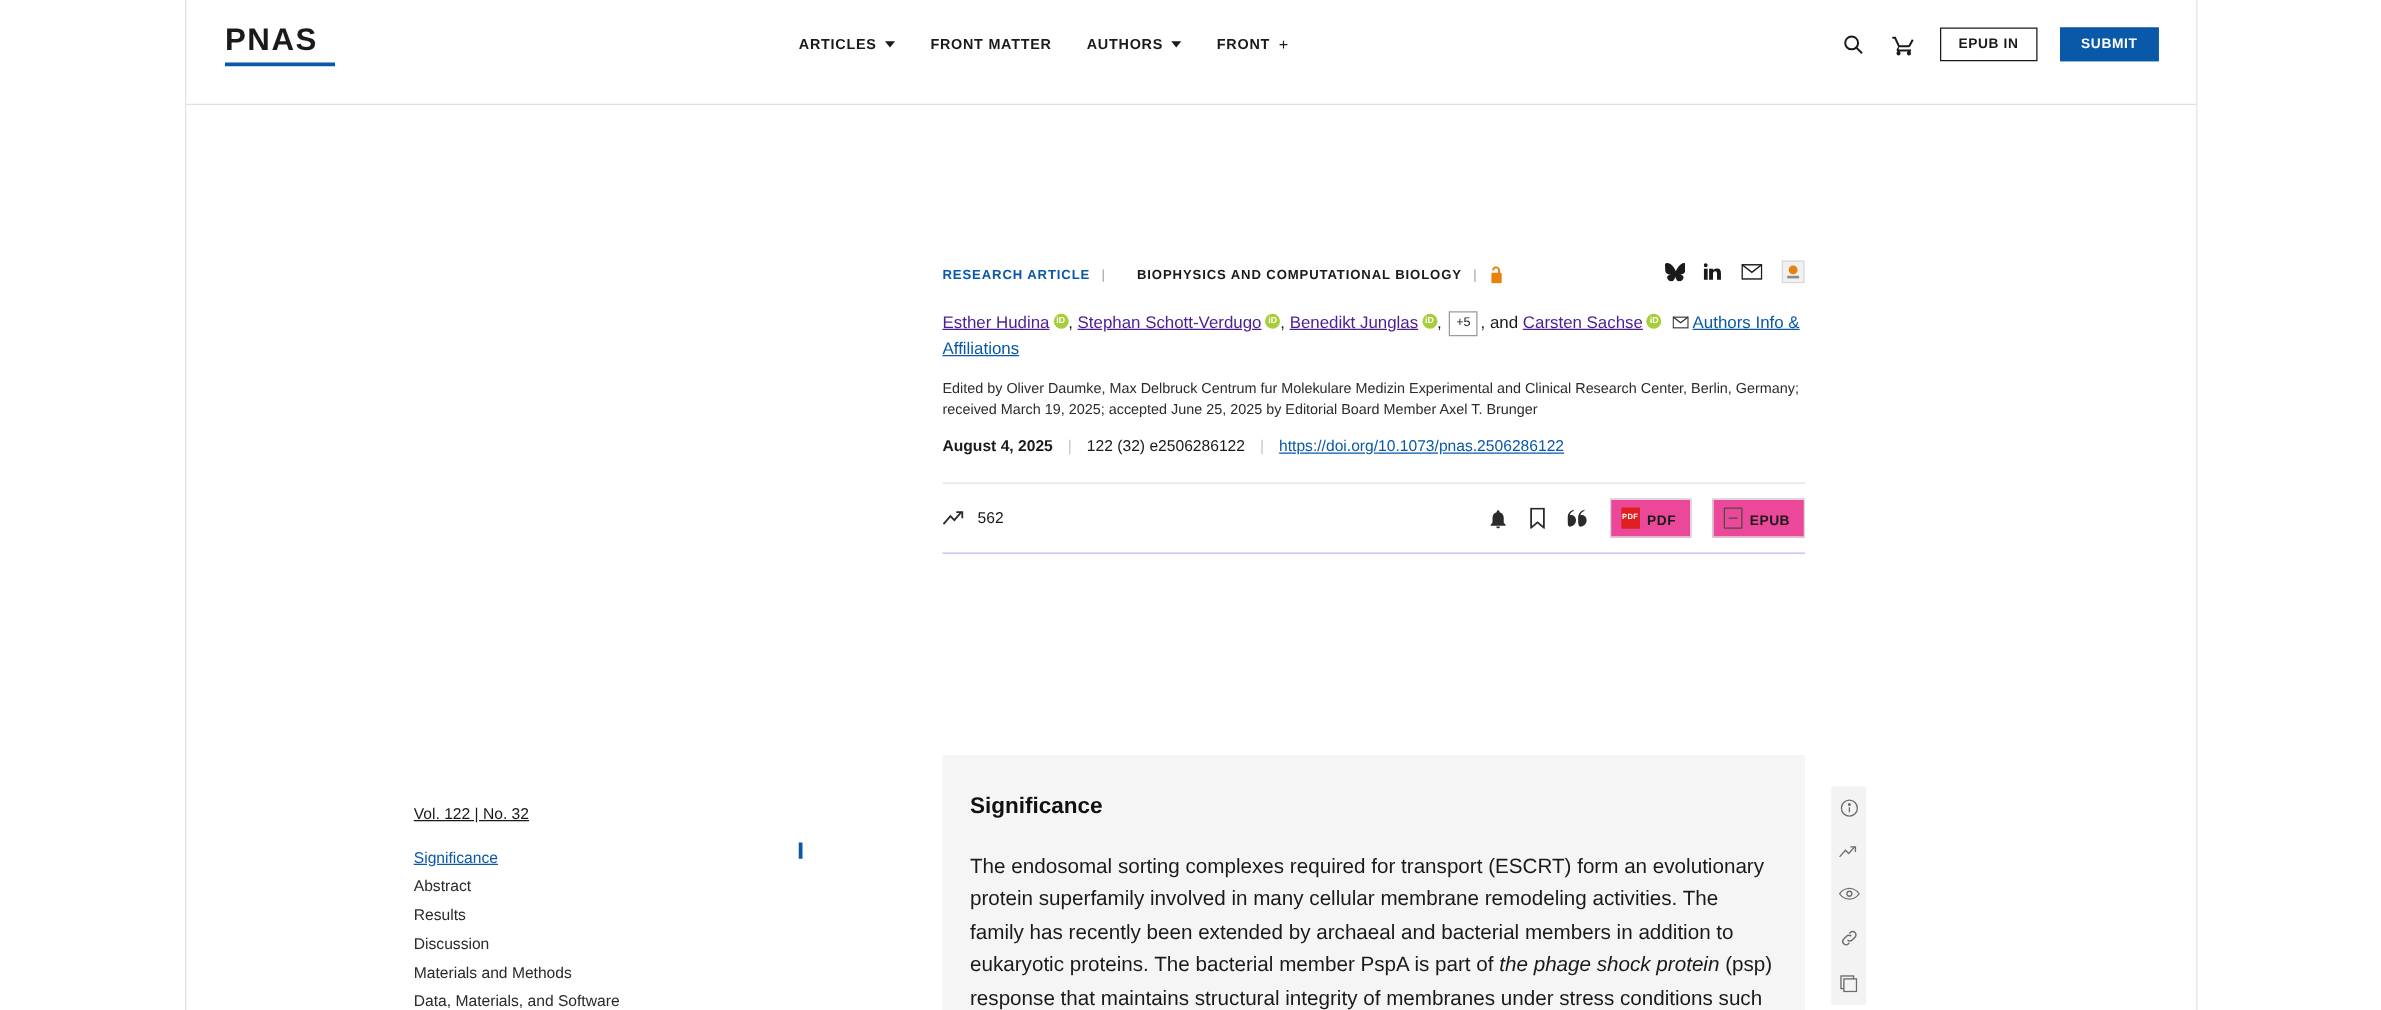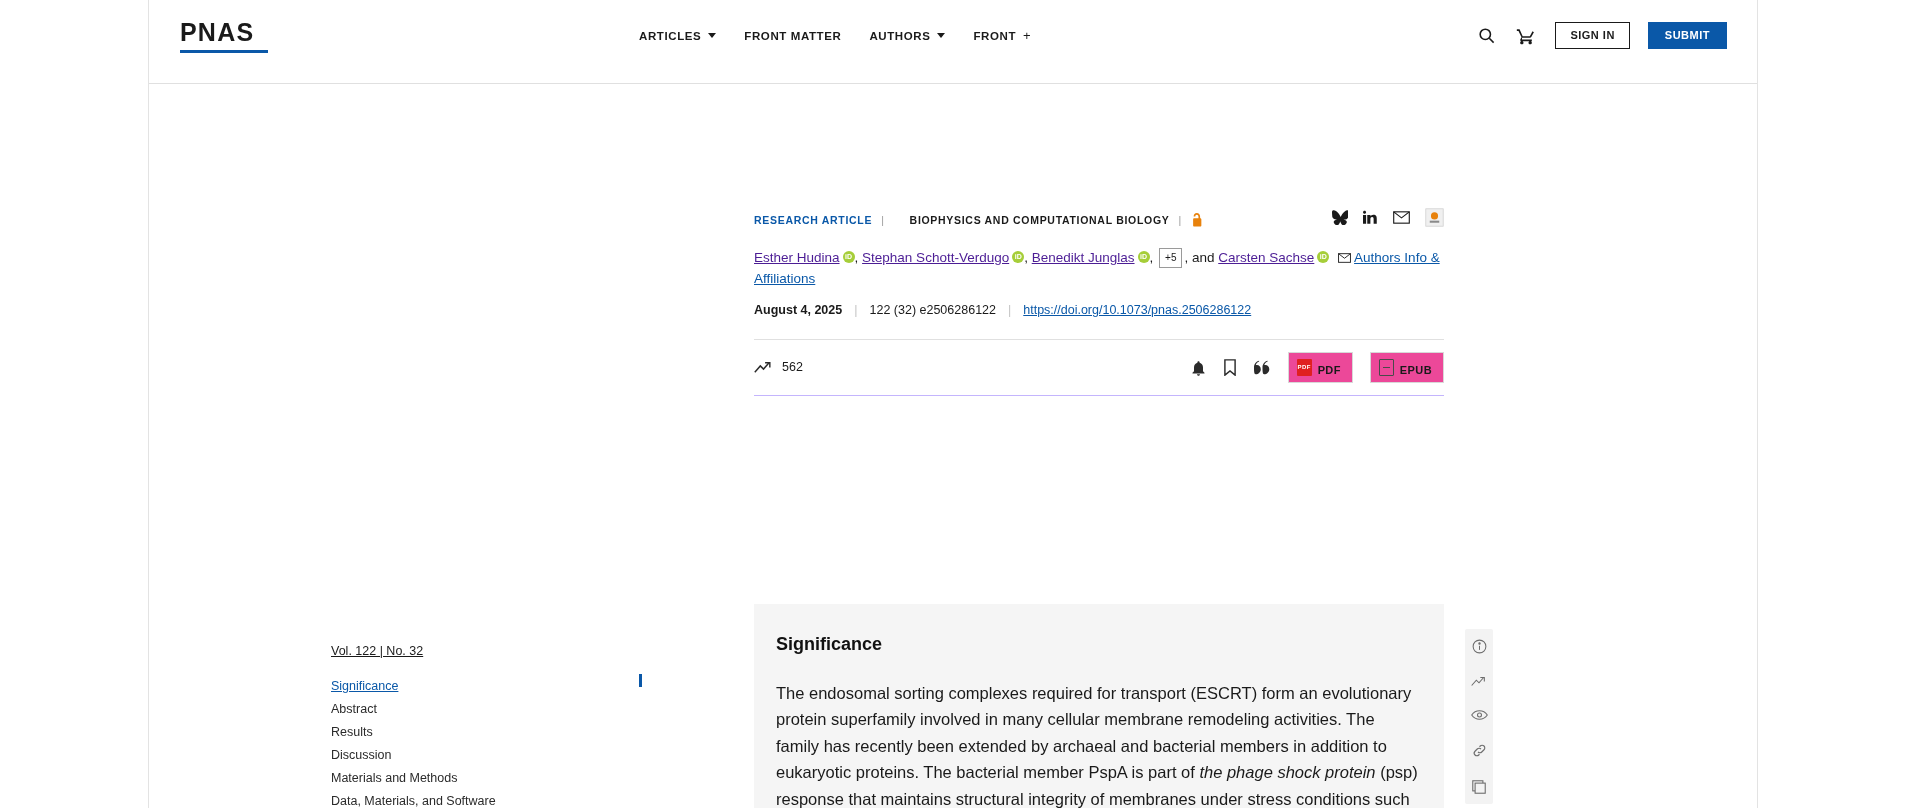--- a/index.html
+++ b/index.html
@@ -361,21 +361,21 @@
         <svg width="19" height="19" viewBox="0 0 24 24" fill="none" stroke="#1a1a1a" stroke-width="2">
           <circle cx="10.5" cy="10.5" r="6.5"></circle>
             <line x1="15.5" y1="15.5" x2="21" y2="21"></line>
         </svg>
       </div>
       <div class="icon-btn">
         <svg width="20" height="20" viewBox="0 0 24 24" fill="#1a1a1a">
           <path d="M7 18c-1.1 0-2 .9-2 2s.9 2 2 2 2-.9 2-2-.9-2-2-2zm10 0c-1.1 0-2 .9-2 2s.9 2 2 2 2-.9 2-2-.9-2-2-2zM7.2 14.6l.1-.4h9.4c.7 0 1.3-.4 1.6-1l3.2-5.8-1.7-1-3.2 5.8H8L4.3 4H1v2h2l3.6 7.6-1.3 2.4c-.6 1 .2 2.3 1.4 2.3H19v-2H7.4c-.2 0-.3-.2-.2-.3z"></path>
         </svg>
       </div>
-      <button class="btn-signin">SIGN IN</button>
+      <button class="btn-signin">EPUB IN</button>
       <button class="btn-submit">SUBMIT</button>
     </div>
   </div>
 
   <div class="content-area">
 
     <div class="toc">
       <div class="toc-vol">Vol. 122 | No. 32</div>
       <ul class="toc-list">
         <li class="active toc-item-wrap">
@@ -435,20 +435,21 @@
         <span class="author-link">Esther Hudina</span><span class="orcid"></span><span>, </span><span class="author-link">Stephan Schott-Verdugo</span><span class="orcid"></span><span>, </span><span class="author-link">Benedikt Junglas</span><span class="orcid"></span><span>, </span><span class="plus-authors">+5</span><span>, and</span>
         <span class="author-link">Carsten Sachse</span><span class="orcid"></span><span class="mail-ic">
           <svg width="13" height="10" viewBox="0 0 24 18" fill="none" stroke="#2b2b2b" stroke-width="1.8" style="display:inline-block;vertical-align:-1px">
             <rect x="1" y="1" width="22" height="16"></rect>
               <path d="M1 1l11 8.5L23 1"></path>
           </svg>
         </span>
         <a class="affil-link">Authors Info &amp; Affiliations</a>
       </div>
 
+      <div class="edited">Edited by Oliver Daumke, Max Delbruck Centrum fur Molekulare Medizin Experimental and Clinical Research Center, Berlin, Germany; received March 19, 2025; accepted June 25, 2025 by Editorial Board Member Axel T. Brunger</div>
 
       <div class="pubrow">
         <span class="pubdate">August 4, 2025</span>
         <span class="vbar">|</span>
         <span>122 (32) e2506286122</span>
         <span class="vbar">|</span>
         <a class="doi">https://doi.org/10.1073/pnas.2506286122</a>
       </div>
 
       <div class="metrics-bar">

